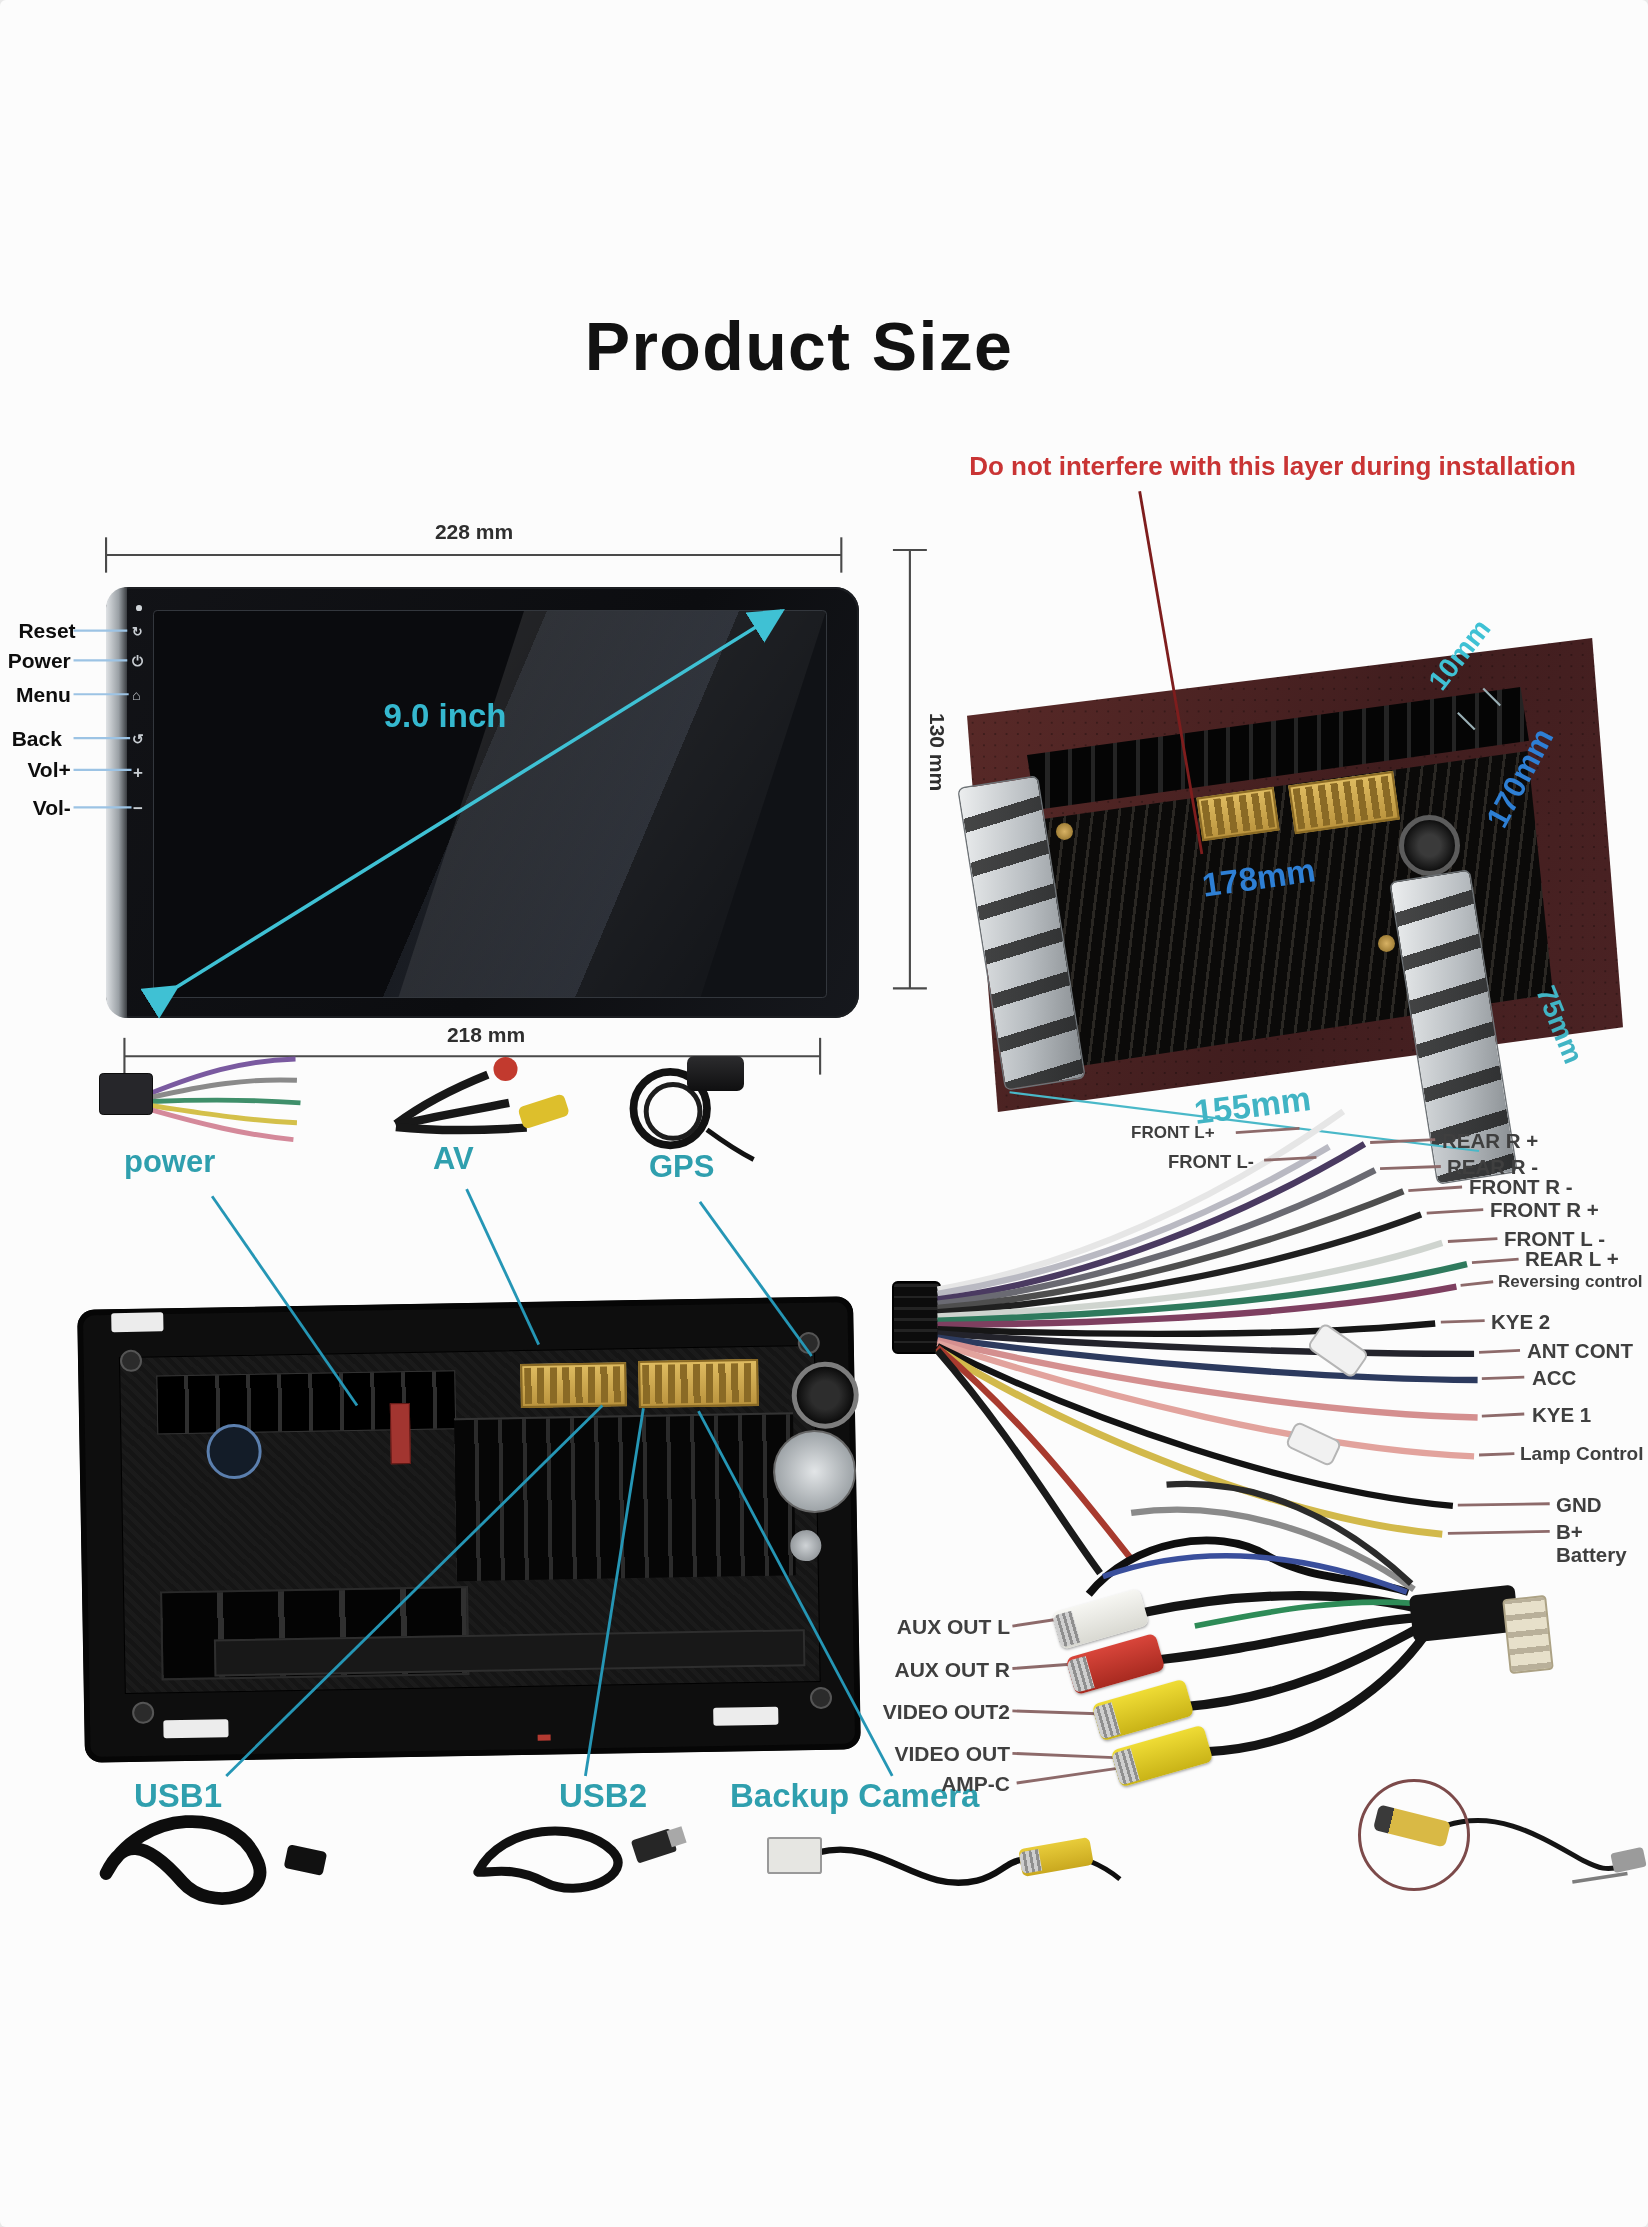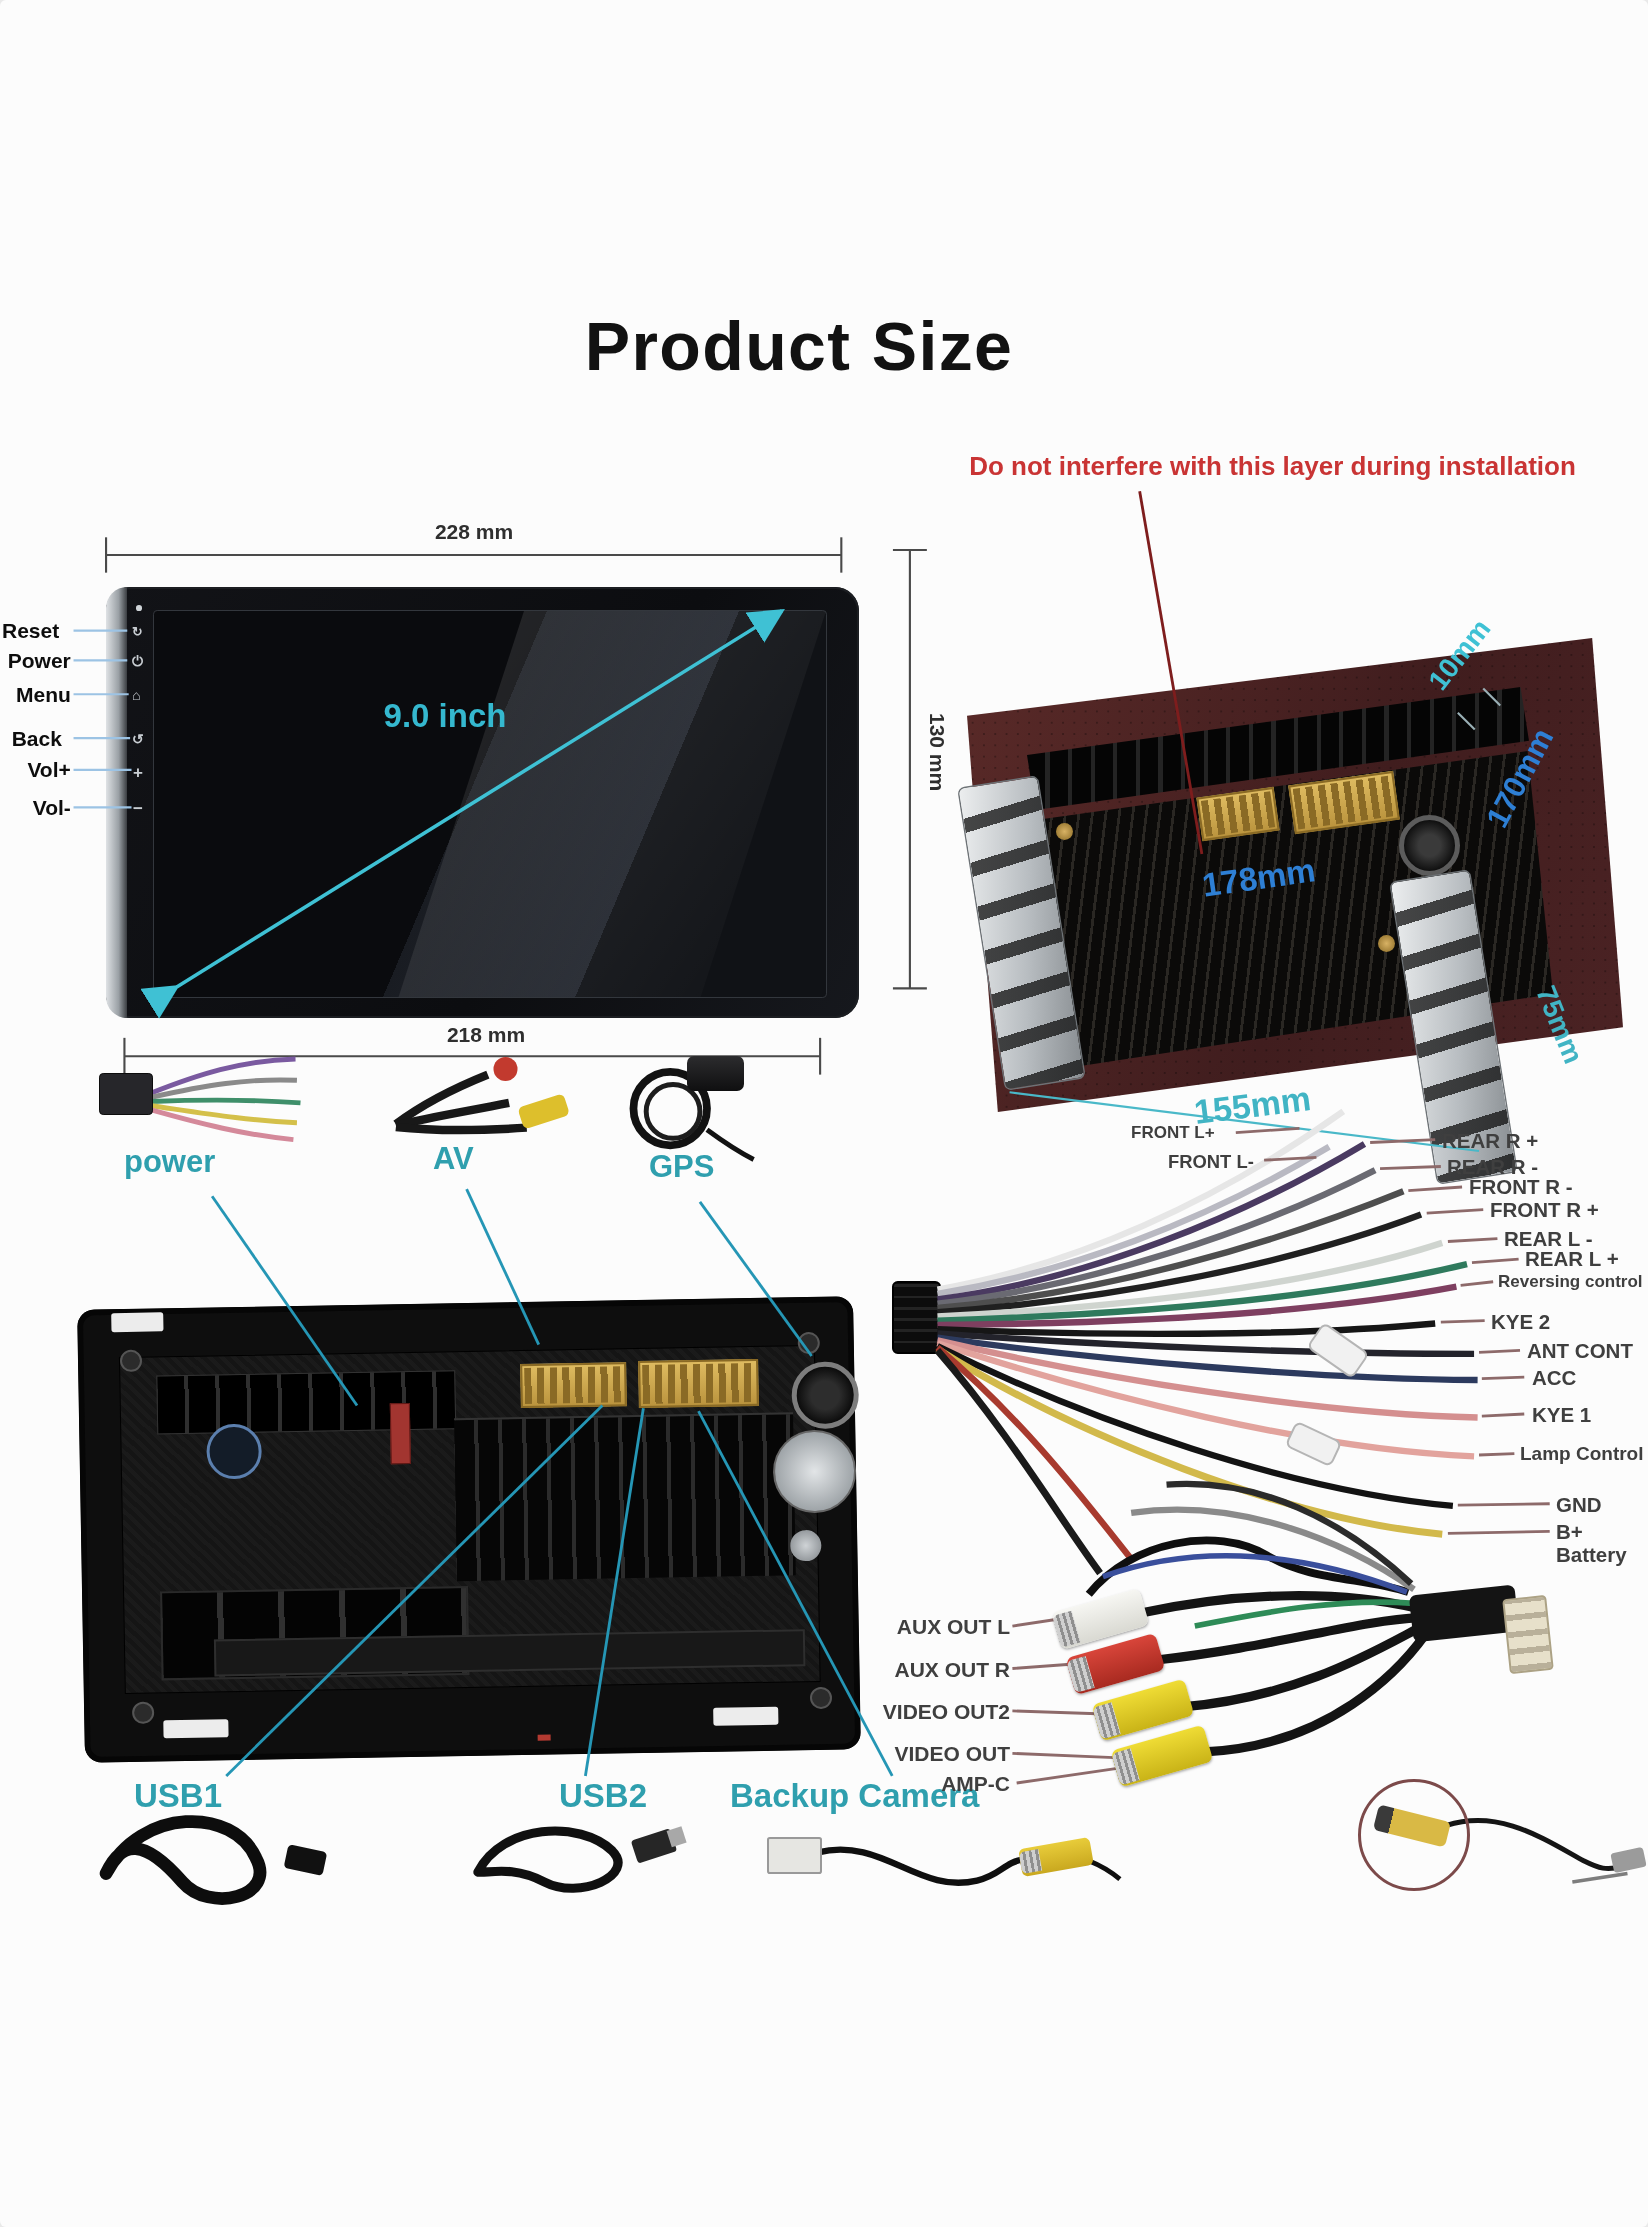--- a/index.html
+++ b/index.html
@@ -87,21 +87,21 @@
     <div class="screen-glare"></div>
   </div>
   <div class="mic-dot"></div>
   <div class="btn-glyph" style="left:132px;top:624px;font-size:12.7px;">↻</div>
   <div class="btn-glyph" style="left:132px;top:653px;">⏻</div>
   <div class="btn-glyph" style="left:132px;top:687px;">⌂</div>
   <div class="btn-glyph" style="left:132px;top:731px;">↺</div>
   <div class="btn-glyph" style="left:133px;top:763px;font-size:17px;">+</div>
   <div class="btn-glyph" style="left:133px;top:799px;font-size:17px;">−</div>
 
-  <div class="lbl z10" style="left:2px;top:620px;width:68px;text-align:left;font-size:21px;color:#0d0d0d;">Reset</div>
+  <div class="lbl z10" style="left:13px;top:620px;width:68px;text-align:center;font-size:21px;color:#0d0d0d;">Reset</div>
   <div class="lbl z10" style="left:2.8px;top:650px;width:68px;text-align:right;font-size:21px;color:#0d0d0d;">Power</div>
   <div class="lbl z10" style="left:2.8px;top:684px;width:68px;text-align:right;font-size:21px;color:#0d0d0d;">Menu</div>
   <div class="lbl z10" style="left:2.8px;top:728px;width:68px;text-align:center;font-size:21px;color:#0d0d0d;">Back</div>
   <div class="lbl z10" style="left:2.8px;top:759px;width:68px;text-align:right;font-size:21px;color:#0d0d0d;">Vol+</div>
   <div class="lbl z10" style="left:2.8px;top:797px;width:68px;text-align:right;font-size:21px;color:#0d0d0d;">Vol-</div>
 
   <div class="dimlbl z10" style="left:382px;top:520px;width:184px;text-align:center;">228 mm</div>
   <div class="dimlbl z10" style="left:394px;top:1023px;width:184px;text-align:center;">218 mm</div>
   <div class="dimlbl z10" style="left:949px;top:713px;transform:rotate(90deg);transform-origin:0 0;">130 mm</div>
   <div class="lbl z10" style="left:332px;top:699px;width:226px;text-align:center;font-size:33px;color:#35b8cf;">9.0 inch</div>
@@ -173,21 +173,21 @@
   <div class="gfx" style="left:892px;top:1281px;width:45px;height:69px;border-radius:5.7px;background:repeating-linear-gradient(0deg,#0c0c0c 0 8.5px,#232323 8.5px 11.3px);border:2.1px solid #000;z-index:4;"></div>
   <div class="fuse" style="left:1310px;top:1335px;width:52px;height:27px;transform:rotate(35deg);"></div>
   <div class="fuse" style="left:1288px;top:1430px;width:47px;height:24px;transform:rotate(25deg);"></div>
 
   <div class="wire-lbl z10" style="left:1131px;top:1123px;font-size:17px;">FRONT L+</div>
   <div class="wire-lbl z10" style="left:1168px;top:1151px;font-size:18.4px;">FRONT L-</div>
   <div class="wire-lbl z10" style="left:1442px;top:1129px;">REAR R +</div>
   <div class="wire-lbl z10" style="left:1447px;top:1155px;">REAR R -</div>
   <div class="wire-lbl z10" style="left:1469px;top:1175px;">FRONT R -</div>
   <div class="wire-lbl z10" style="left:1490px;top:1198px;">FRONT R +</div>
-  <div class="wire-lbl z10" style="left:1504px;top:1227px;">REAR L -</div>
+  <div class="wire-lbl z10" style="left:1504px;top:1227px;">FRONT L -</div>
   <div class="wire-lbl z10" style="left:1525px;top:1247px;">REAR L +</div>
   <div class="wire-lbl z10" style="left:1498px;top:1272px;font-size:17px;">Reversing control</div>
   <div class="wire-lbl z10" style="left:1491px;top:1310px;">KYE 2</div>
   <div class="wire-lbl z10" style="left:1527px;top:1339px;">ANT CONT</div>
   <div class="wire-lbl z10" style="left:1532px;top:1366px;">ACC</div>
   <div class="wire-lbl z10" style="left:1532px;top:1403px;">KYE 1</div>
   <div class="wire-lbl z10" style="left:1520px;top:1443px;font-size:19px;">Lamp Control</div>
   <div class="wire-lbl z10" style="left:1556px;top:1493px;">GND</div>
   <div class="wire-lbl z10" style="left:1556px;top:1520px;">B+</div>
   <div class="wire-lbl z10" style="left:1556px;top:1543px;">Battery</div>

